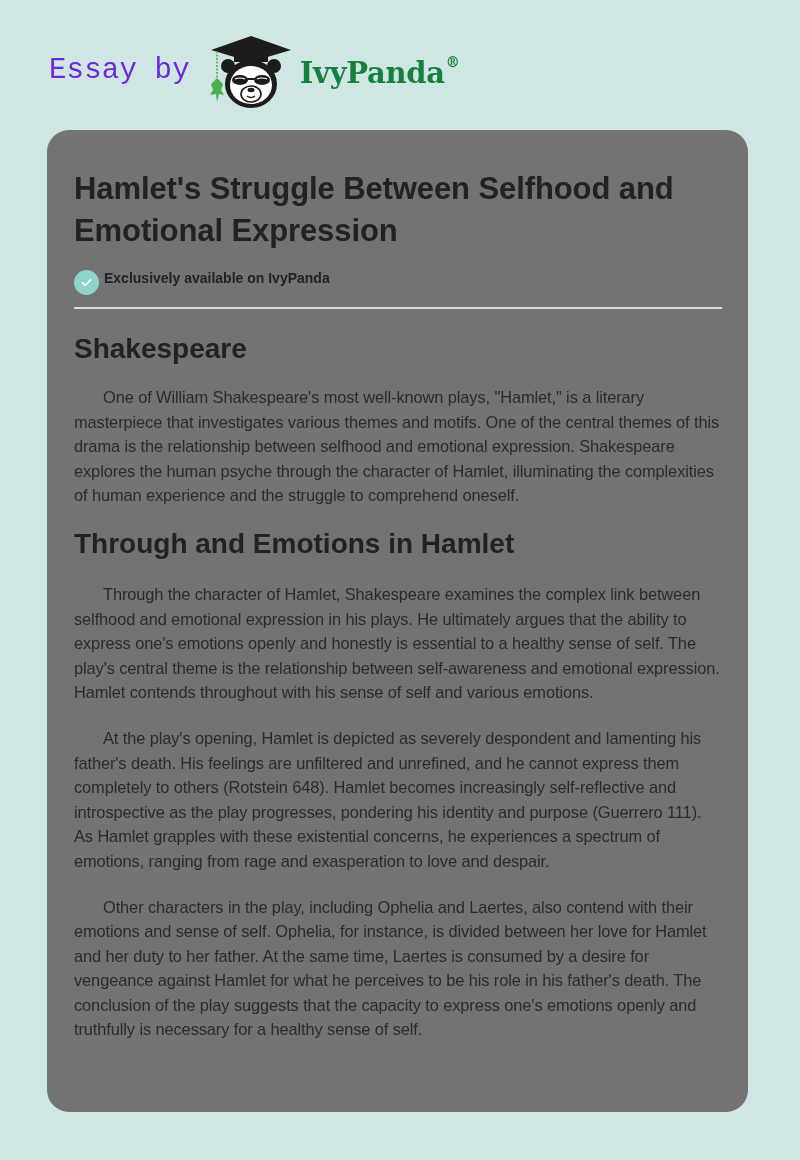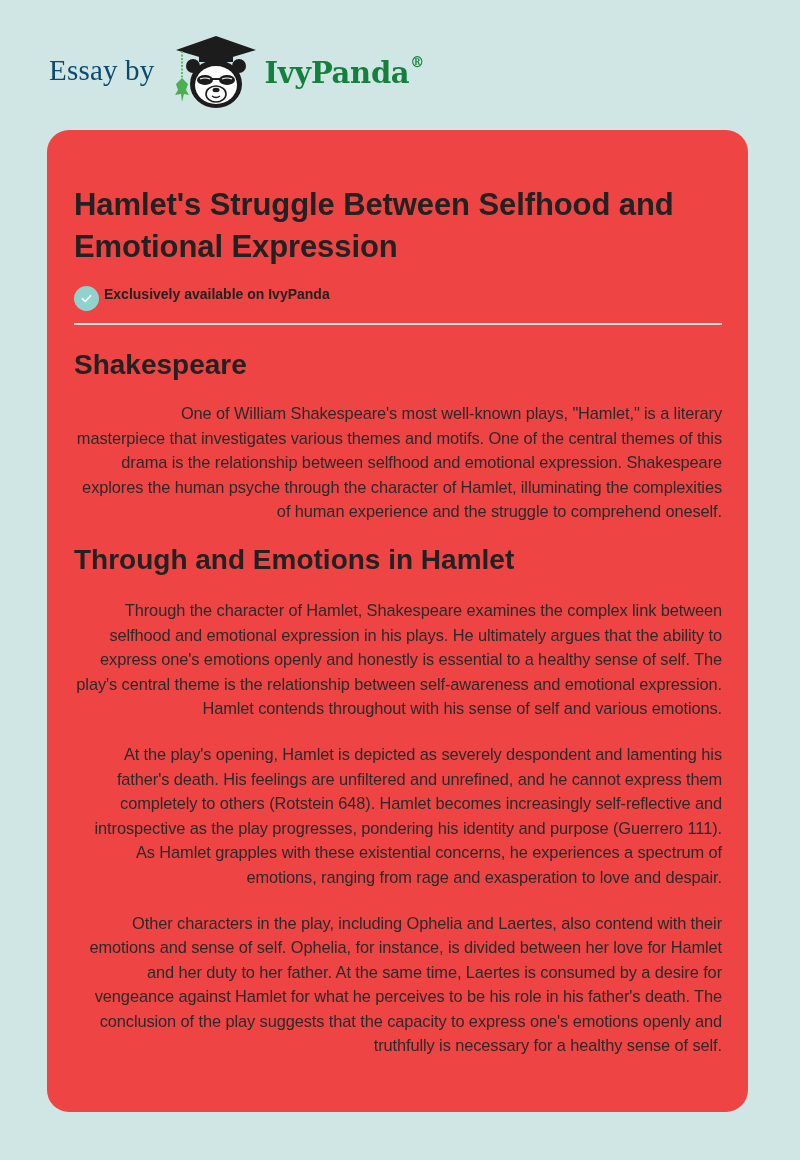--- a/index.html
+++ b/index.html
@@ -13,23 +13,23 @@
     }
     .header {
       position: absolute;
       left: 49px;
       top: 34px;
       height: 76px;
       display: flex;
       align-items: center;
     }
     .essay-by {
-      font-family: Liberation Serif, serif;
+      font-family: Liberation Mono, monospace;
       font-size: 29px;
-      color: #0c4a6e;
+      color: #6d28d9;
       letter-spacing: 0.2px;
       margin-right: 18px;
       margin-top: -4px;
     }
     .logo-mark { width: 86px; height: 76px; margin-right: 6px; }
     .brand {
       font-family: "DejaVu Serif", serif;
       font-weight: bold;
       font-size: 29px;
       color: #15803d;
@@ -37,23 +37,23 @@
       margin-top: 2px;
     }
     .brand sup { font-size: 14px; vertical-align: top; position: relative; top: -2px; margin-left: 1px; }
 
     .card {
       position: absolute;
       left: 47px;
       top: 130px;
       width: 701px;
       height: 982px;
-      background: #ef4444;
+      background: #737373;
       border-radius: 22px;
-      padding: 54px 26px 0 27px;
+      padding: 38px 26px 0 27px;
     }
     .title {
       font-size: 31px;
       font-weight: bold;
       line-height: 42px;
       color: #222222;
       letter-spacing: -0.1px;
     }
     .exclusive {
       display: flex;
@@ -81,21 +81,20 @@
       line-height: 34px;
     }
     .h-intro { margin-top: 23px; }
     .h-self { margin-top: 19px; }
     .para {
       font-size: 16.4px;
       line-height: 24.6px;
       color: #2a2a2a;
       text-indent: 29px;
       letter-spacing: -0.1px;
-      text-align: right;
     }
     .p-intro { margin-top: 19px; }
     .p-self1 { margin-top: 21px; }
     .p-gap { margin-top: 21px; }
   </style>
 </head>
 <body>
 
 <div class="header">
   <span class="essay-by">Essay by</span>

